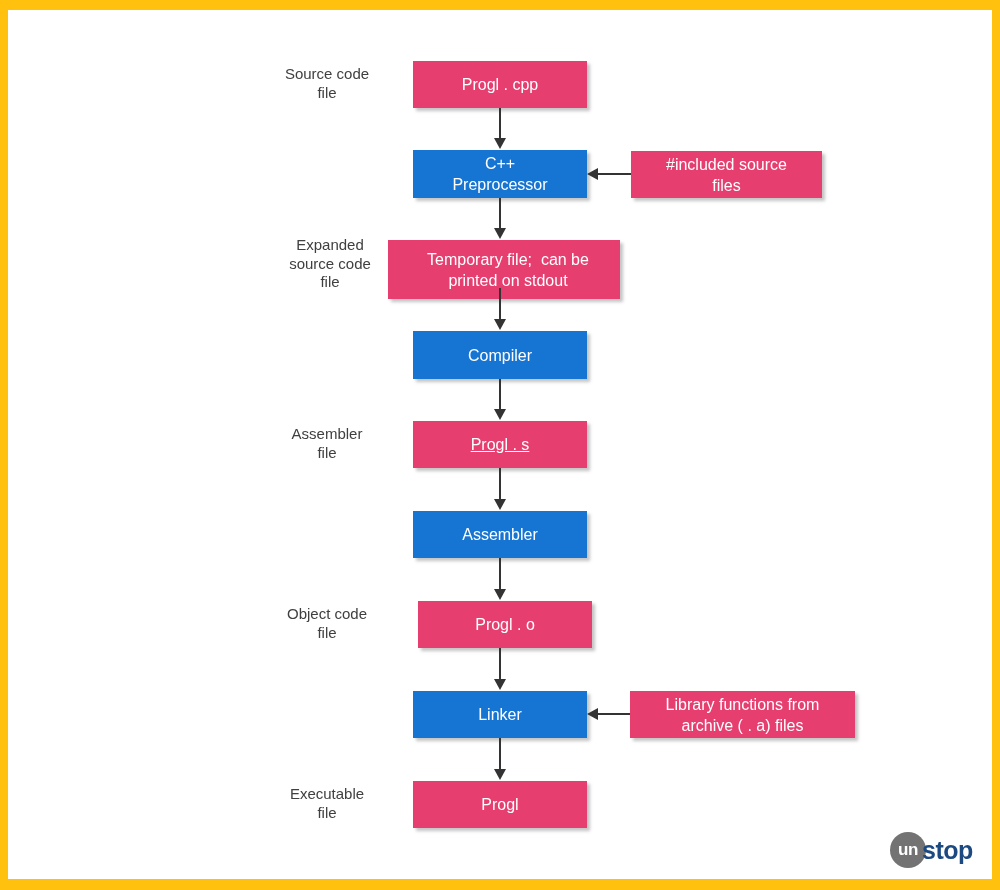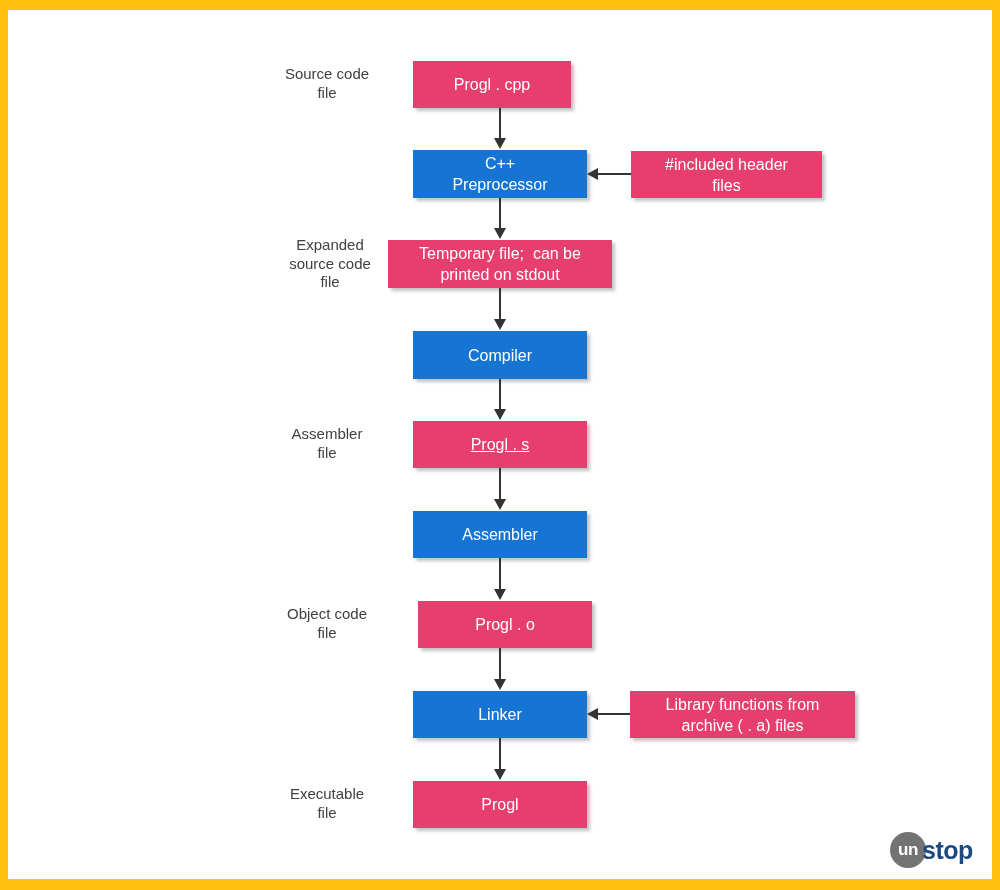--- a/index.html
+++ b/index.html
@@ -130,33 +130,33 @@
   <div class="stage-label" style="left:255px; top:236px;">Expanded
 source code
 file</div>
   <div class="stage-label" style="left:252px; top:425px;">Assembler
 file</div>
   <div class="stage-label" style="left:252px; top:605px;">Object code
 file</div>
   <div class="stage-label" style="left:252px; top:785px;">Executable
 file</div>
 
-  <div class="box pink" style="left:413px; top:61px;  width:158px; height:47px;">Progl . cpp</div>
+  <div class="box pink" style="left:413px; top:61px;  width:174px; height:47px;">Progl . cpp</div>
   <div class="box blue" style="left:413px; top:150px; width:174px; height:48px;">C++
 Preprocessor</div>
-  <div class="box pink" style="left:388px; top:240px; width:224px; height:48px;">Temporary file;  can be
+  <div class="box pink" style="left:388px; top:240px; width:224px; height:59px;padding-left:8px;">Temporary file;  can be
 printed on stdout</div>
   <div class="box blue" style="left:413px; top:331px; width:174px; height:48px;">Compiler</div>
   <div class="box pink" style="left:413px; top:421px; width:174px; height:47px;text-decoration:underline;">Progl . s</div>
   <div class="box blue" style="left:413px; top:511px; width:174px; height:47px;">Assembler</div>
   <div class="box pink" style="left:418px; top:601px; width:174px; height:47px;">Progl . o</div>
   <div class="box pink" style="left:413px; top:781px; width:174px; height:47px;">Progl</div>
   <div class="box blue" style="left:413px; top:691px; width:174px; height:47px;">Linker</div>
 
-  <div class="box pink" style="left:631px; top:151px; width:191px; height:47px;">#included header
+  <div class="box pink" style="left:631px; top:151px; width:191px; height:47px;">#included source
 files</div>
   <div class="box pink" style="left:630px; top:691px; width:225px; height:47px;">Library functions from
 archive ( . a) files</div>
 
   <div class="varrow" style="left:499px; top:108px; height:31px;"></div>
   <div class="varrow" style="left:499px; top:198px; height:31px;"></div>
   <div class="varrow" style="left:499px; top:288px; height:32px;"></div>
   <div class="varrow" style="left:499px; top:379px; height:31px;"></div>
   <div class="varrow" style="left:499px; top:468px; height:32px;"></div>
   <div class="varrow" style="left:499px; top:558px; height:32px;"></div>

